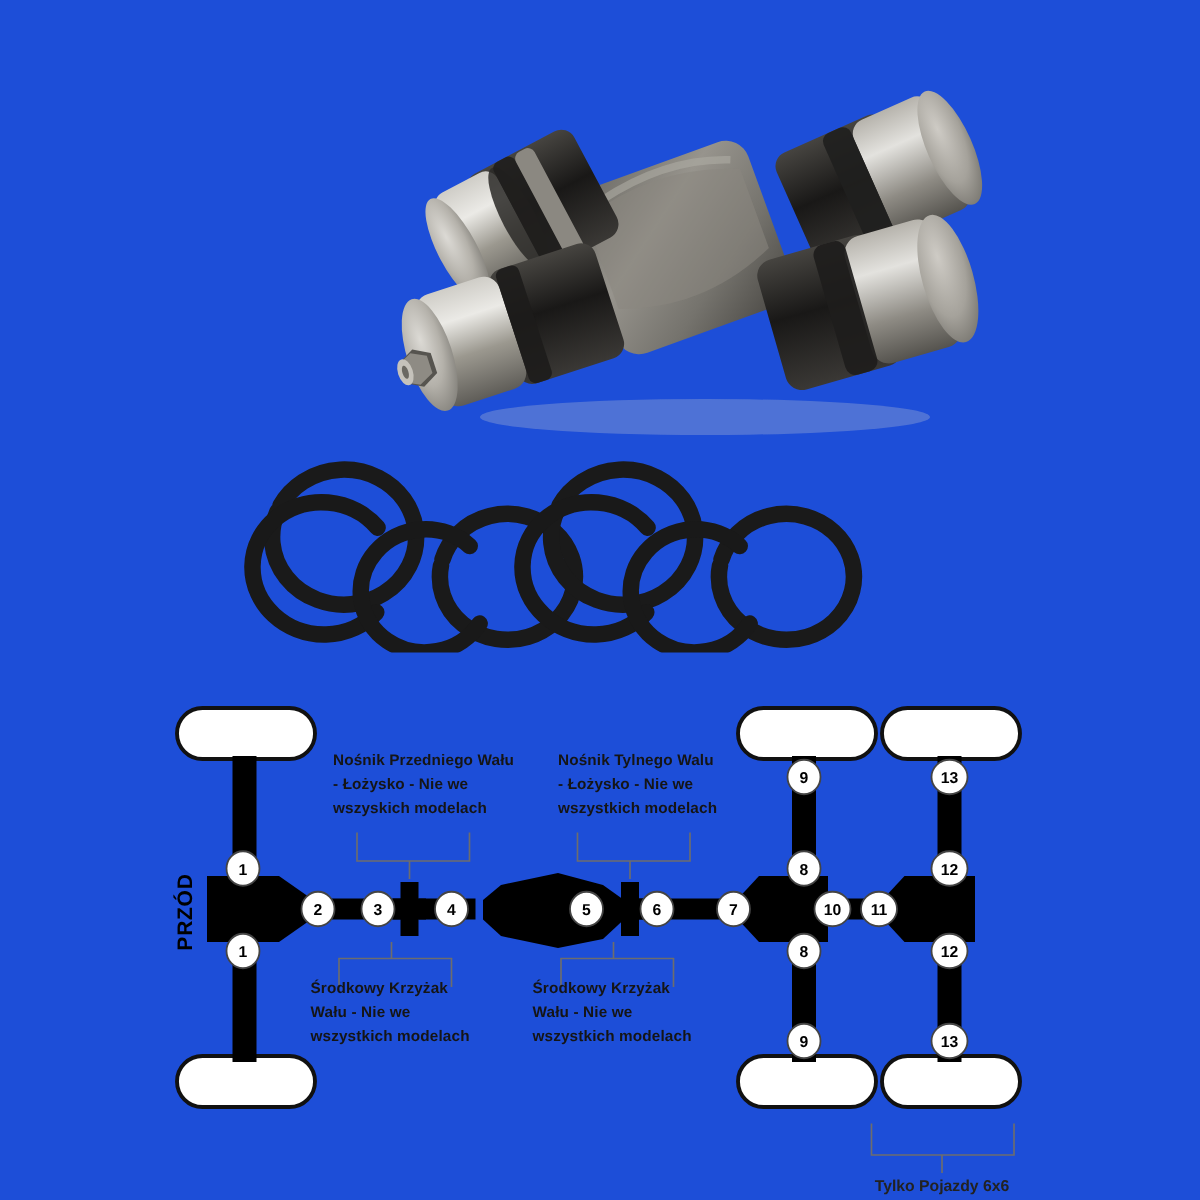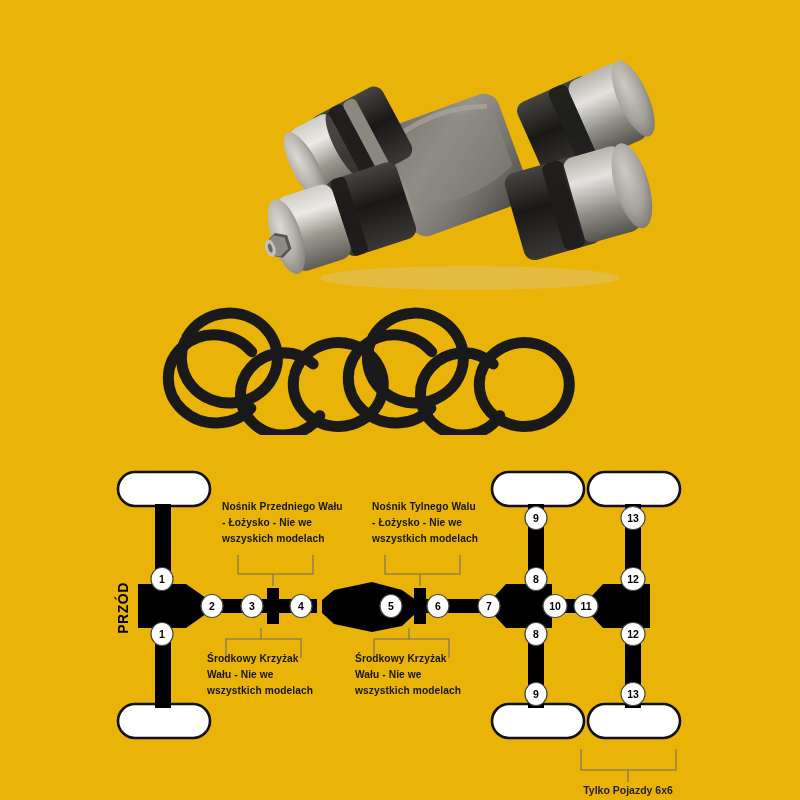--- a/index.html
+++ b/index.html
@@ -12,21 +12,21 @@
     width: 800px;
     height: 800px;
     font-family: "Liberation Sans", sans-serif;
     position: relative;
     overflow: hidden;
   }
   #root {
     position: relative;
     width: 800px;
     height: 800px;
-    background: #eab308;
+    background: #1d4ed8;
   }
 
   
   .photo-area {
     position: absolute;
     left: 0; top: 0;
     width: 800px; height: 450px;
   }
   .ujoint-svg, .rings-svg, .diagram-svg {
     display: block;

